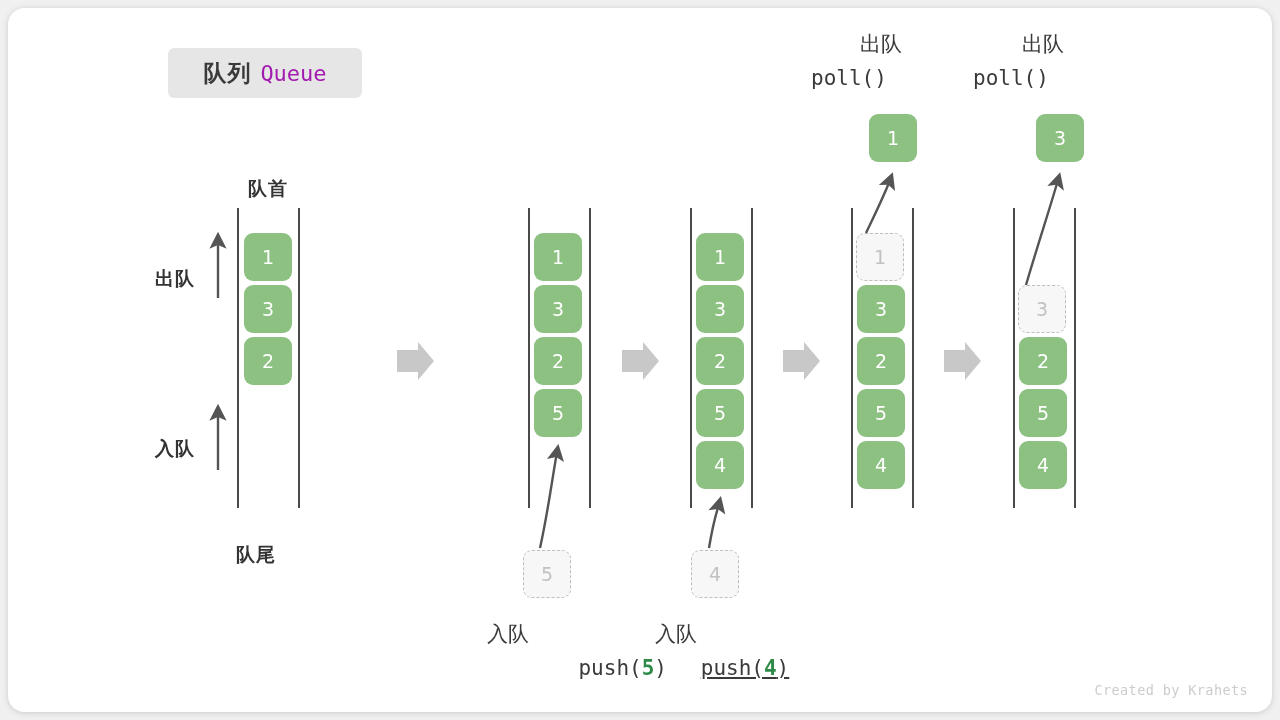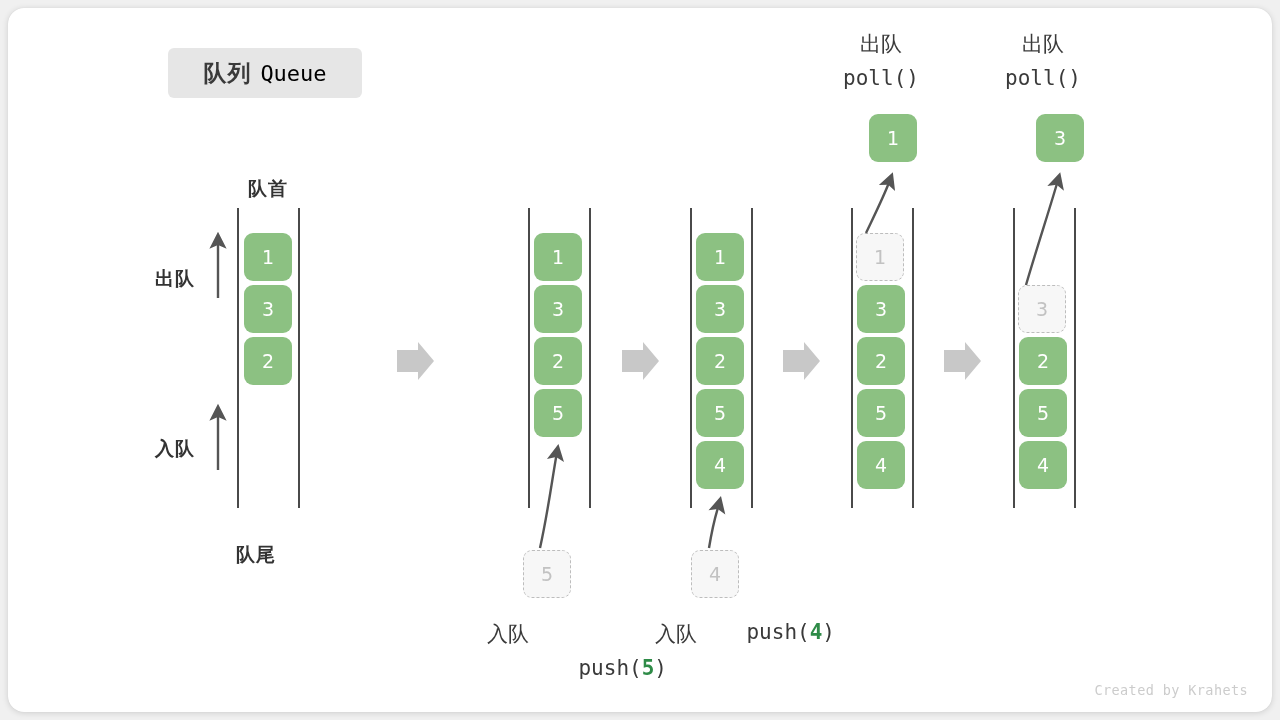--- a/index.html
+++ b/index.html
@@ -46,21 +46,21 @@
   }
   #title-badge .cn {
     font-size: 23px;
     font-weight: bold;
     color: #3a3a3a;
     letter-spacing: 1px;
   }
   #title-badge .en {
     font-family: "DejaVu Sans Mono", "Liberation Mono", monospace;
     font-size: 22px;
-    color: #000000;
+    color: #a21caf;
   }
 
   
   .cn-label {
     font-size: 19px;
     font-weight: bold;
     color: #333333;
     letter-spacing: 1px;
     white-space: nowrap;
     text-align: center;
@@ -70,21 +70,21 @@
     font-size: 21px;
     color: #3a3a3a;
     white-space: nowrap;
     text-align: center;
   }
   .op-code {
     font-family: "DejaVu Sans Mono", "Liberation Mono", monospace;
     font-size: 21px;
     color: #3a3a3a;
     white-space: nowrap;
-    text-align: center;
+    text-align: left;
   }
   .op-code .hl { color: #2e8b47; font-weight: bold; }
 
   
   .rail {
     width: 1.6px;
     background: #4a4a4a;
   }
 
   
@@ -161,21 +161,21 @@
     <div class="abs rail" style="left:751px;top:208px;height:300px;"></div>
 
     <div class="abs box" style="left:696px;top:233px;">1</div>
     <div class="abs box" style="left:696px;top:285px;">3</div>
     <div class="abs box" style="left:696px;top:337px;">2</div>
     <div class="abs box" style="left:696px;top:389px;">5</div>
     <div class="abs box" style="left:696px;top:441px;">4</div>
 
     <div class="abs box ghost" style="left:691px;top:550px;">4</div>
     <div class="abs op-cn" style="left:655px;top:620px;width:120px;text-align:left;">入队</div>
-    <div class="abs op-code" style="left:655px;top:620px;width:180px;text-align:right;"><span>push(</span><span class="hl">4</span><span>)</span></div>
+    <div class="abs op-code" style="left:655px;top:656px;width:180px;text-align:center;text-decoration:underline;"><span>push(</span><span class="hl">4</span><span>)</span></div>
 
     <div class="abs op-cn" style="left:821px;top:30px;width:120px;">出队</div>
     <div class="abs op-code" style="left:811px;top:66px;width:140px;">poll()</div>
     <div class="abs box" style="left:869px;top:114px;">1</div>
 
     <div class="abs rail" style="left:851px;top:208px;height:300px;"></div>
     <div class="abs rail" style="left:912px;top:208px;height:300px;"></div>
 
     <div class="abs box ghost" style="left:856px;top:233px;">1</div>
     <div class="abs box" style="left:857px;top:285px;">3</div>

